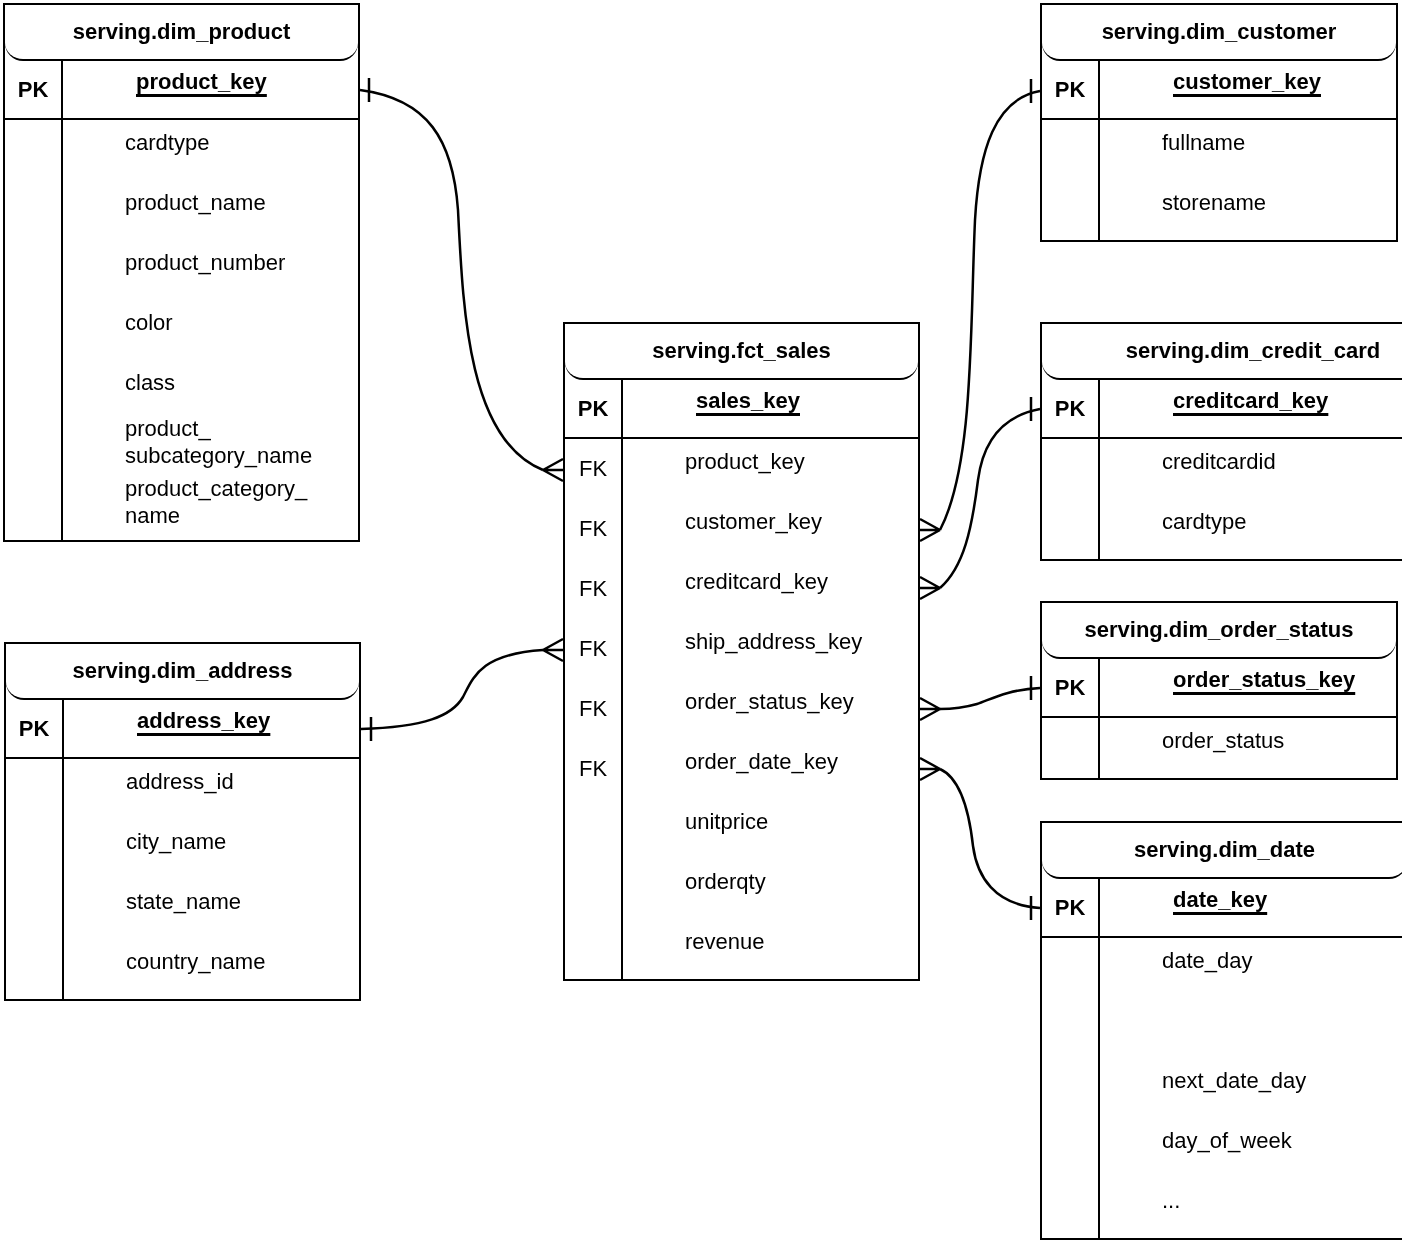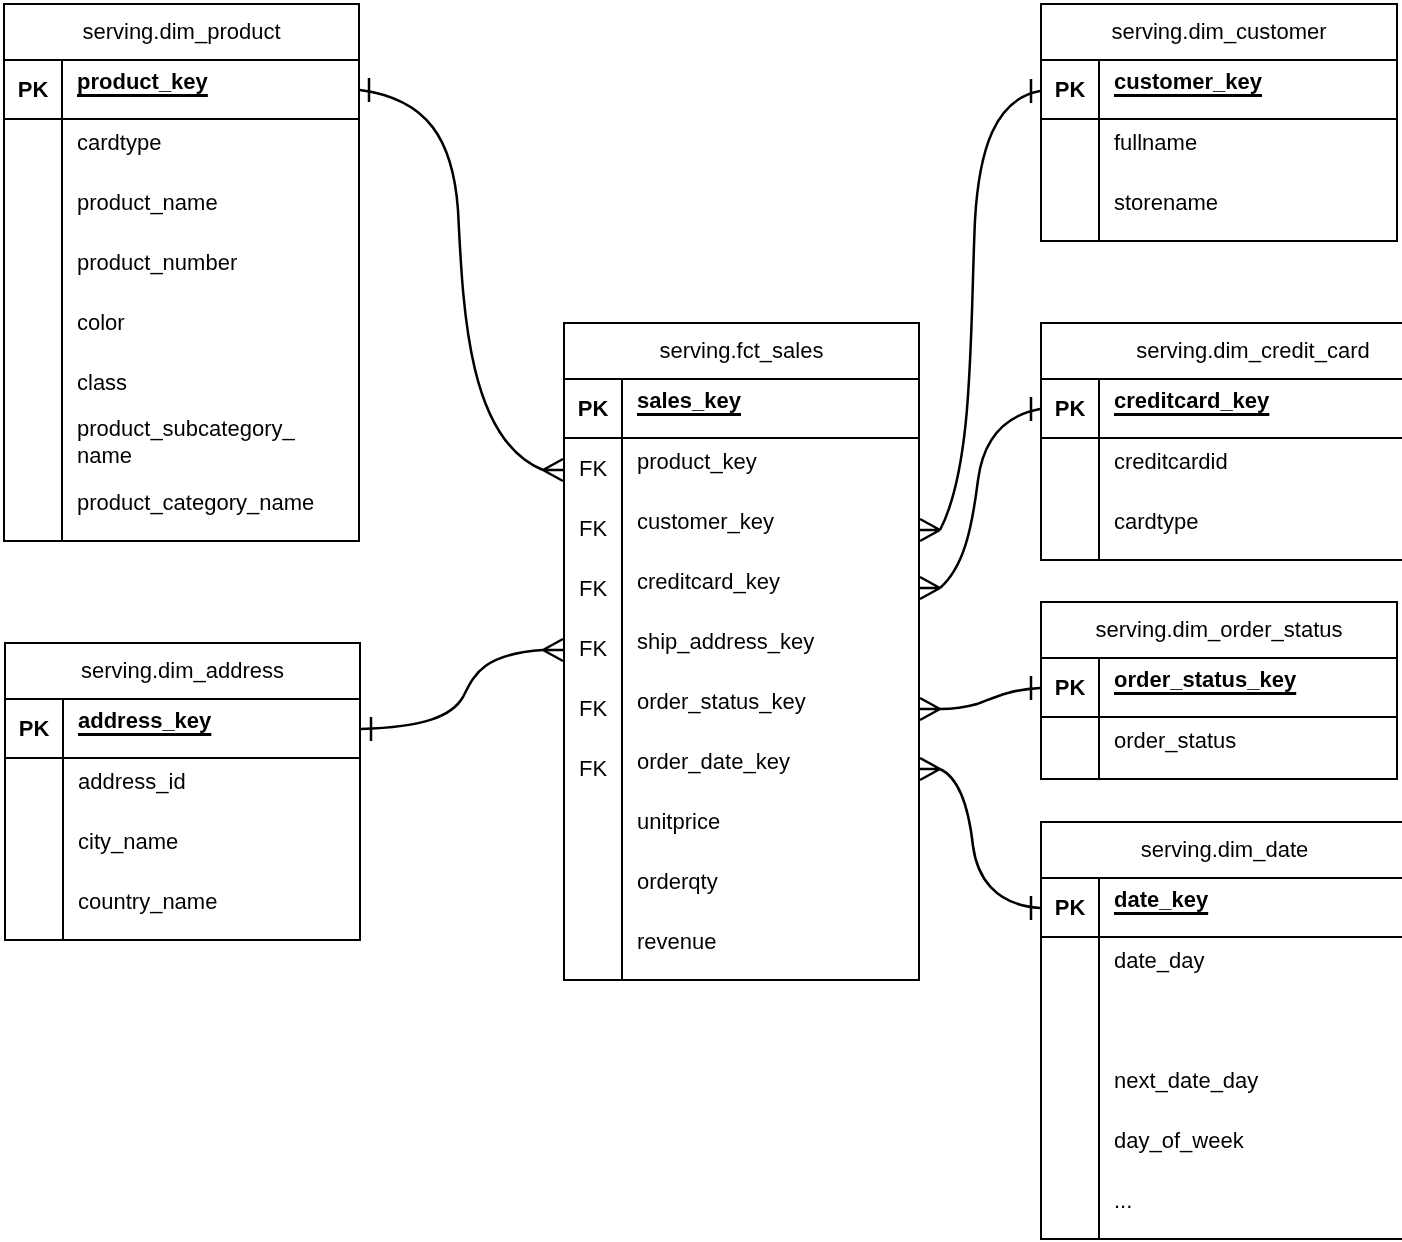--- a/index.html
+++ b/index.html
@@ -26,43 +26,45 @@
   .erd-table {
     position: absolute;
     box-sizing: border-box;
     background: #ffffff;
     border: 2.5px solid #000;
   }
   .erd-header {
     height: 54px;
     border-bottom: 2.5px solid #000;
     display: flex; align-items: center; justify-content: center;
-    font-weight: normal;
+    font-weight: bold;
     font-size: 22px;
+    border-radius: 18px;
   }
   .erd-pk-row {
     height: 57px;
     border-bottom: 2.5px solid #000;
-    display: flex; align-items: stretch;
+    display: flex; align-items: stretch; gap: 11px;
   }
   .erd-row { height: 60px; display: flex; align-items: stretch; }
   .cell-key {
     flex: 0 0 56px; width: 56px;
     border-right: 2.5px solid #000;
     display: flex; align-items: center; justify-content: center;
     font-size: 22px;
   }
   .erd-pk-row .cell-key { font-weight: bold; }
   .cell-field {
     flex: 1;
     display: flex; align-items: center;
     font-size: 22px;
     line-height: 27px;
     padding: 0 20px 16px 14px;
     min-width: 0;
+    margin-left: 48px;
   }
   .pk-field {
     font-weight: bold;
     text-decoration: underline;
     text-decoration-thickness: 2.5px;
     text-underline-offset: 5px;
   }
 
   
   .pos-dim-product      { left: 3px;    top: 3px;   width: 357px; }
@@ -284,18 +286,22 @@
         <div class="erd-row">
           <div class="cell-key"></div>
           <div class="cell-field">address_​id</div>
         </div>
         <div class="erd-row">
           <div class="cell-key"></div>
           <div class="cell-field">city_​name</div>
         </div>
         <div class="erd-row">
           <div class="cell-key"></div>
+          <div class="cell-field">state_​name</div>
+        </div>
+        <div class="erd-row">
+          <div class="cell-key"></div>
           <div class="cell-field">country_​name</div>
         </div>
       </div>
   </div>
 
 </div>
 
 </body></html>

